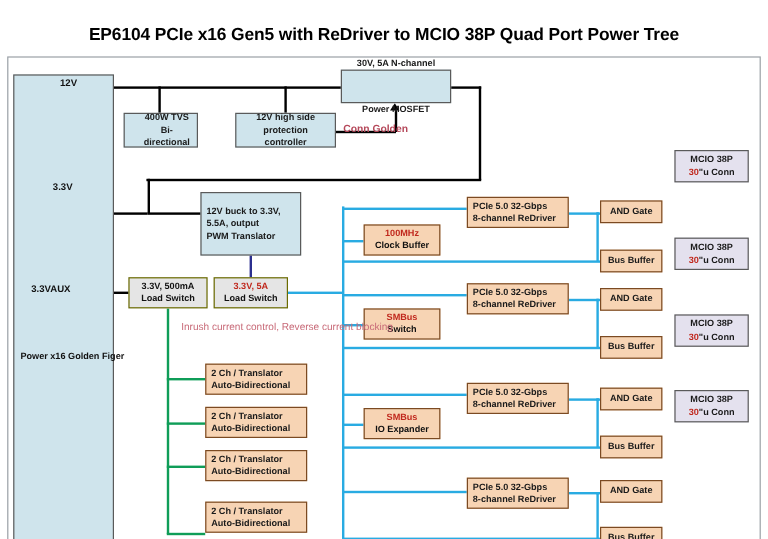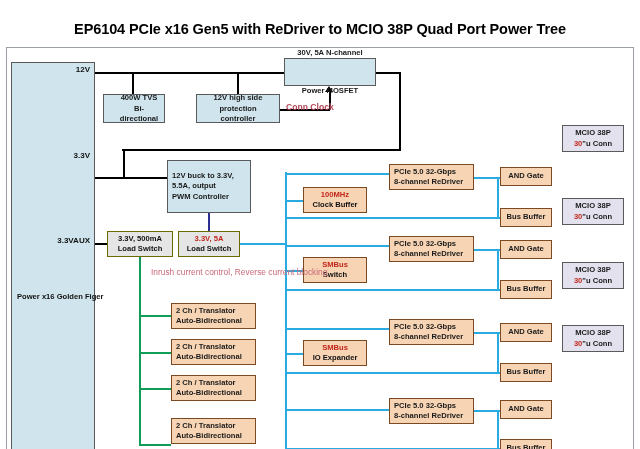--- a/index.html
+++ b/index.html
@@ -70,21 +70,20 @@
     background: #cfe4ec;
     border: 1px solid #5a5a5a;
     box-sizing: border-box;
     z-index: 5;
   }
   .rail-label {
     position: absolute;
     font-size: 8px;
     font-weight: bold;
     color: #111111;
-    text-align: right;
     z-index: 7;
     white-space: nowrap;
   }
   #conn-name {
     position: absolute;
     font-size: 7.6px;
     font-weight: bold;
     color: #111111;
     line-height: 1.35;
     z-index: 7;
@@ -171,35 +170,35 @@
   <div class="box blue center" style="left:284px; top:41px; width:92px; height:28px;gap:28px;">
     <span class="ln">30V, 5A N-channel</span>
     <span class="ln">Power MOSFET</span>
   </div>
 
   <div class="wire h w-black" style="left:280px; top:92px; width:50px;"></div>
   <div class="wire v w-black" style="left:329px; top:75px; height:18px;"></div>
   <div class="arrow-up" style="left:325px; top:69px;"></div>
   <div class="note-strong" style="left:286px; top:85px;">
     <span class="ln">Conn</span>
-    <span class="ln">Clock</span>
+    <span class="ln">Golden</span>
   </div>
 
   <div class="wire h w-black" style="left:375px; top:55px; width:26px;"></div>
   <div class="wire v w-black" style="left:399px; top:55px; height:78px;"></div>
   <div class="wire h w-black" style="left:122px; top:132px; width:279px;"></div>
   <div class="wire v w-black" style="left:123px; top:132px; height:29px;"></div>
   <div class="wire h w-black" style="left:123px; top:160px; width:45px;"></div>
 
   <div class="wire h w-black" style="left:95px; top:160px; width:28px;"></div>
 
   <div class="box blue" style="left:167px; top:143px; width:84px; height:53px;">
     <span class="ln">12V buck to 3.3V,</span>
     <span class="ln">5.5A, output</span>
-    <span class="ln">PWM Controller</span>
+    <span class="ln">PWM Translator</span>
   </div>
 
   <div class="wire v w-navy" style="left:208px; top:181px; height:36px;"></div>
 
   <div class="wire h w-black" style="left:95px; top:226px; width:13px;"></div>
 
   <div class="box yellow center" style="left:107px; top:214px; width:66px; height:26px;">
     <span class="ln blk">3.3V, 500mA</span>
     <span class="ln blk">Load Switch</span>
   </div>

